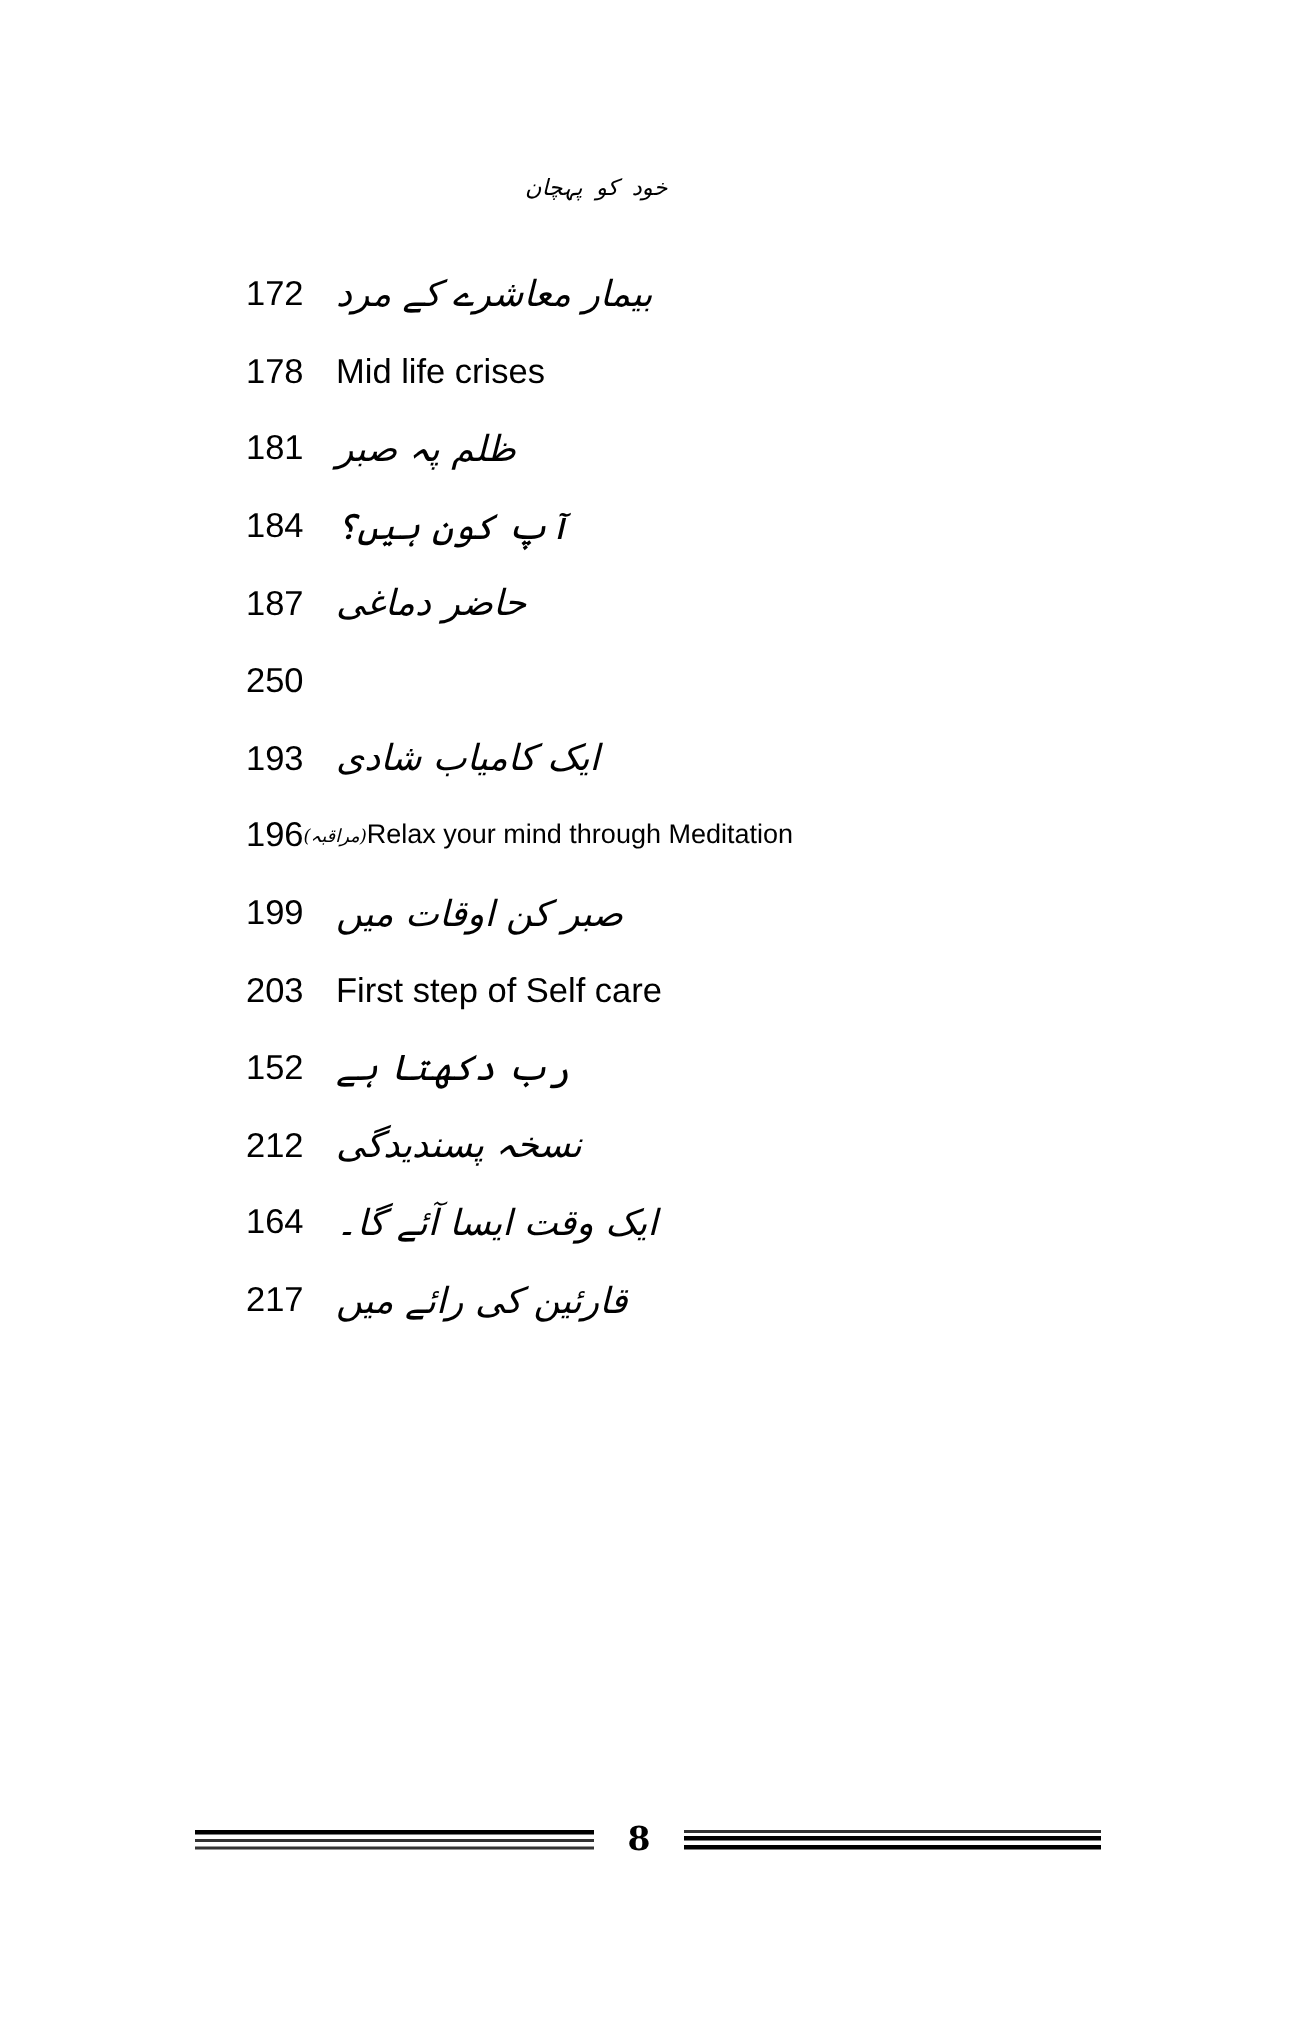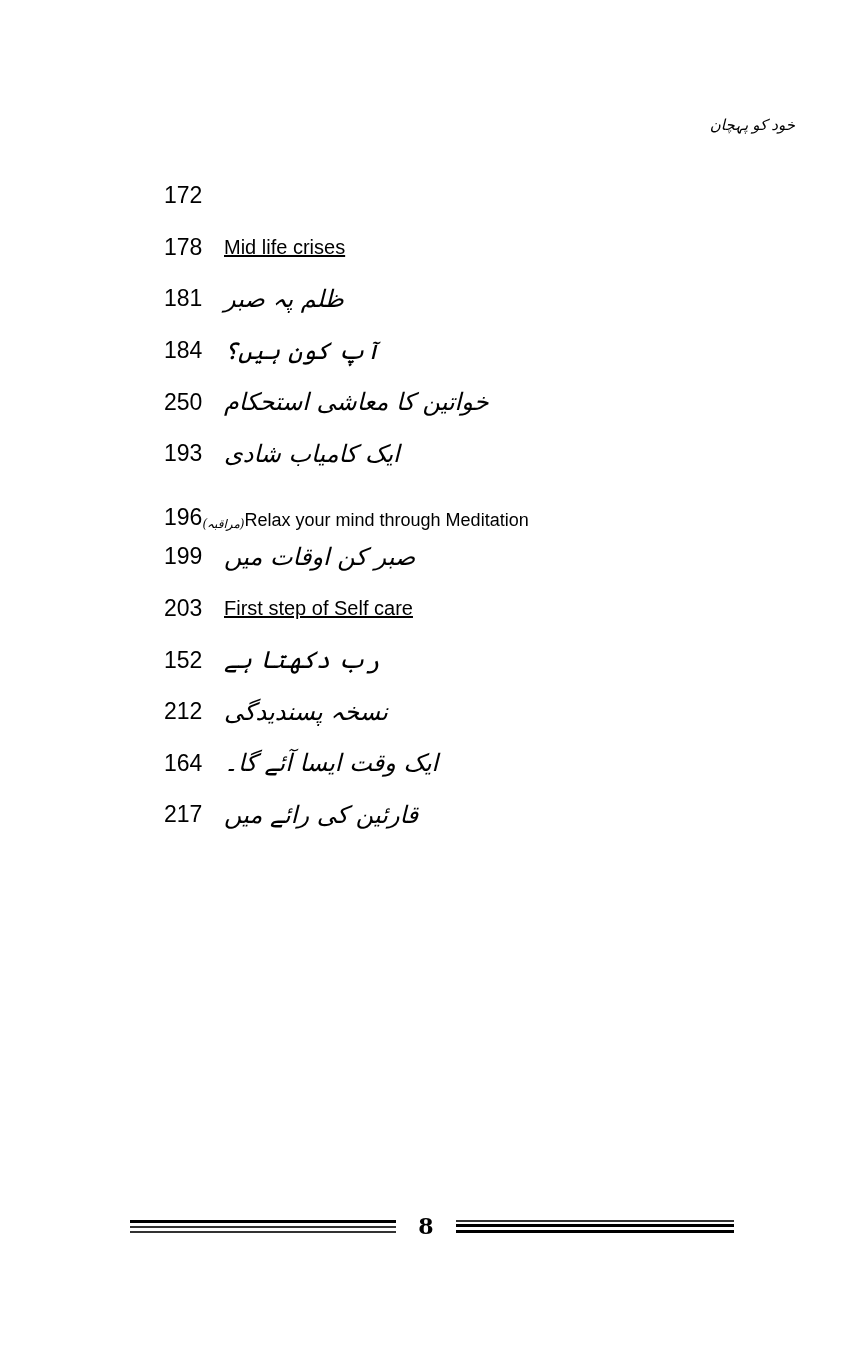--- a/index.html
+++ b/index.html
@@ -13,22 +13,22 @@
       position: relative;
       overflow: hidden;
       color: #000000;
       font-family: "Liberation Sans", sans-serif;
     }
     .running-header {
       position: absolute;
       top: 116px;
       left: 0;
       width: 795px;
-      text-align: right;
-      font-family: Liberation Sans, sans-serif;
+      text-align: center;
+      font-family: Liberation Mono, monospace;
       font-size: 15px;
       font-style: italic;
       direction: rtl;
     }
     .toc {
       position: absolute;
       top: 170px;
       left: 164px;
       width: 568px;
     }
@@ -49,29 +49,27 @@
       white-space: nowrap;
     }
     .toc-title.urdu {
       direction: rtl;
       font-family: "DejaVu Serif", serif;
       font-size: 24px;
       font-style: italic;
     }
     .toc-title.english {
       font-family: "Liberation Sans", sans-serif;
-      font-size: 20px;
-      text-decoration: underline;
+      font-size: 23px;
     }
     .toc-row.mixed .toc-page {
       width: auto;
     }
     .toc-row.mixed {
       justify-content: flex-start;
-      align-items: flex-end;
     }
     .mixed-urdu {
       font-family: "DejaVu Serif", serif;
       font-size: 12px;
       font-style: italic;
       direction: rtl;
       unicode-bidi: isolate;
     }
     .mixed-eng {
       font-family: "Liberation Sans", sans-serif;
@@ -108,36 +106,40 @@
     .rule-right { width: 278px; }
   </style>
 </head>
 <body>
 
 <div class="running-header">خود کو پہچان</div>
 
 <div class="toc">
   <div class="toc-row">
     <span class="toc-page">172</span>
+    <span class="toc-title urdu">بیمار معاشرے کے مرد</span>
   </div>
   <div class="toc-row">
     <span class="toc-page">178</span>
     <span class="toc-title english">Mid life crises</span>
   </div>
   <div class="toc-row">
     <span class="toc-page">181</span>
     <span class="toc-title urdu">ظلم پہ صبر</span>
   </div>
   <div class="toc-row">
     <span class="toc-page">184</span>
     <span class="toc-title urdu">آپ کون ہیں؟</span>
   </div>
   <div class="toc-row">
+    <span class="toc-page">187</span>
+    <span class="toc-title urdu">حاضر دماغی</span>
+  </div>
+  <div class="toc-row">
     <span class="toc-page">250</span>
-    <span class="toc-title urdu">خواتین کا معاشی استحکام</span>
   </div>
   <div class="toc-row">
     <span class="toc-page">193</span>
     <span class="toc-title urdu">ایک کامیاب شادی</span>
   </div>
   <div class="toc-row mixed">
     <span class="toc-page">196</span>
     <span class="mixed-urdu">(مراقبہ)</span>
     <span class="mixed-eng">Relax your mind through Meditation</span>
   </div>

